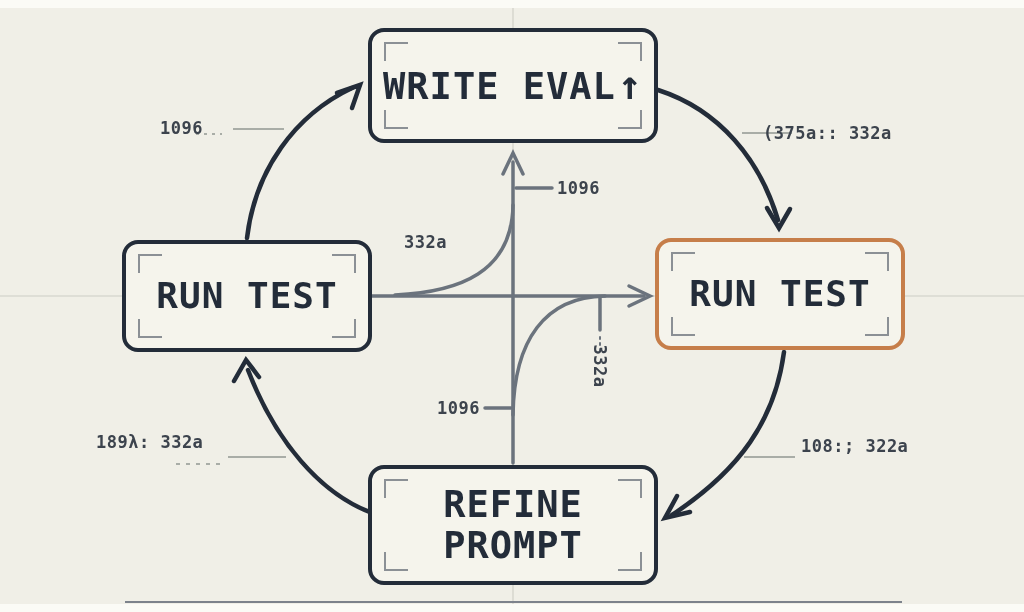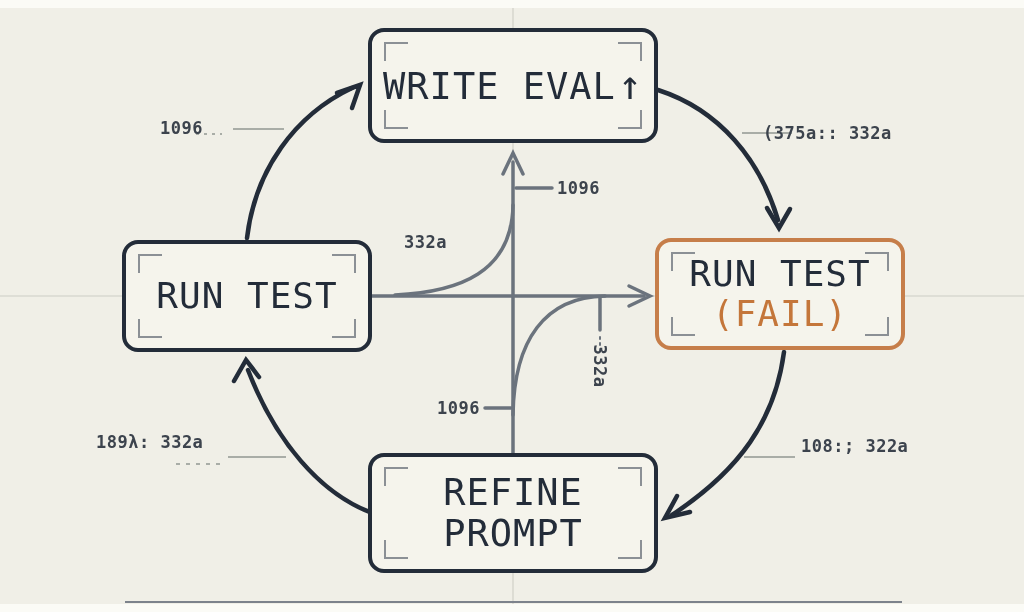--- a/index.html
+++ b/index.html
@@ -14,29 +14,29 @@
   svg{position:absolute;left:0;top:0;}
 
   
   .node{
     position:absolute;box-sizing:border-box;
     background:var(--boxfill,#f5f4ec);
     border:4px solid var(--navy,#232c39);
     border-radius:16px;
     display:flex;flex-direction:column;align-items:center;justify-content:center;
     color:var(--navy,#232c39);
-    font-weight:normal;
+    font-weight:bold;
     letter-spacing:1px;
     line-height:1.12;
   }
   .node .line{white-space:nowrap;}
   #node-write-eval{left:368px;top:28px;width:290px;height:115px;font-size:37px;}
   #node-run-test-pass{left:122px;top:240px;width:250px;height:112px;font-size:36px;}
   #node-run-test-fail{left:655px;top:238px;width:250px;height:112px;font-size:36px;border-color:var(--orange,#c67e4a);}
-  #node-refine-prompt{left:368px;top:453px;width:290px;height:120px;font-size:37px;}
+  #node-refine-prompt{left:368px;top:465px;width:290px;height:120px;font-size:37px;}
   #node-run-test-fail .fail-line{color:var(--orange-text,#c4763a);}
   .arrow-glyph{font-size:40px;margin-left:2px;}
 
   
   .bkt{position:absolute;width:22px;height:17px;border:0 solid var(--bracket,#8b9095);}
   .bkt.tl{left:12px;top:10px;border-left-width:2px;border-top-width:2px;}
   .bkt.tr{right:12px;top:10px;border-right-width:2px;border-top-width:2px;}
   .bkt.bl{left:12px;bottom:10px;border-left-width:2px;border-bottom-width:2px;}
   .bkt.br{right:12px;bottom:10px;border-right-width:2px;border-bottom-width:2px;}
 
@@ -116,21 +116,20 @@
   <span class="bkt br"></span>
   <span class="line">RUN TEST</span>
 </div>
 
 <div class="node" id="node-run-test-fail">
   <span class="bkt tl"></span>
   <span class="bkt tr"></span>
   <span class="bkt bl"></span>
   <span class="bkt br"></span>
   <span class="line">RUN TEST</span>
-  <span class="line fail-line">(FAIL)</span>
 </div>
 
 <div class="node" id="node-refine-prompt">
   <span class="bkt tl"></span>
   <span class="bkt tr"></span>
   <span class="bkt bl"></span>
   <span class="bkt br"></span>
   <span class="line">REFINE</span>
   <span class="line">PROMPT</span>
 </div>

